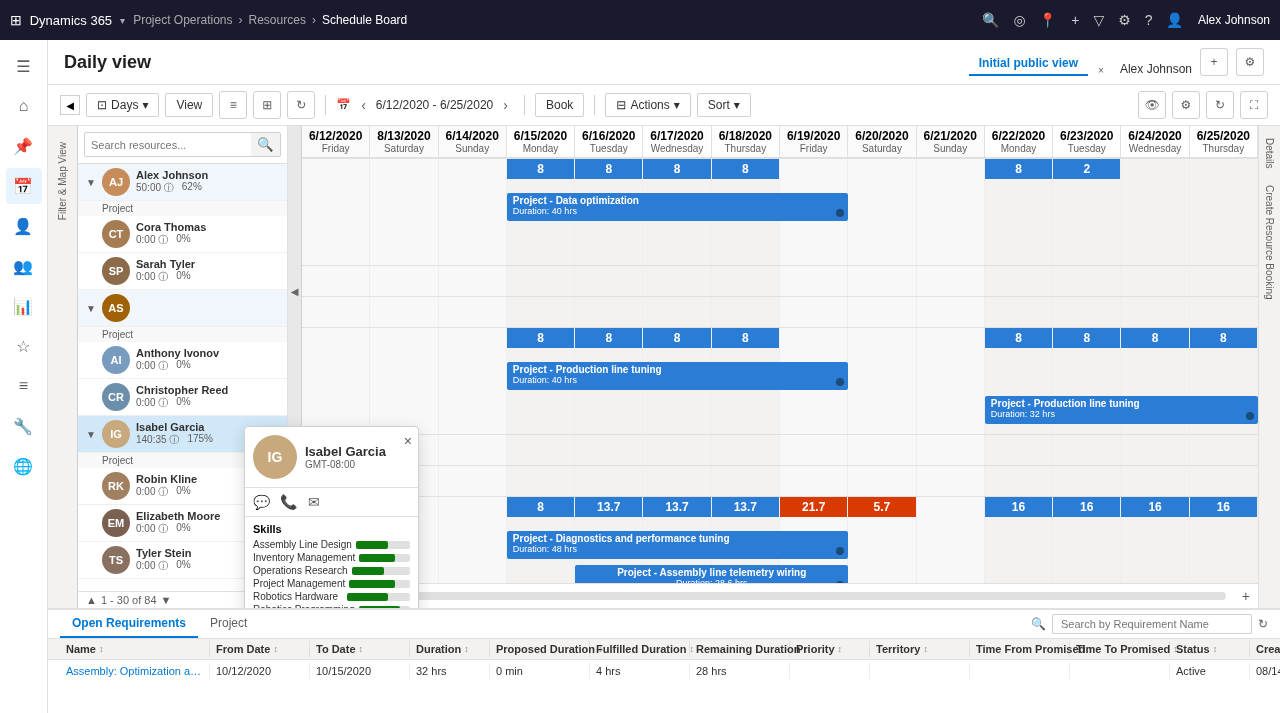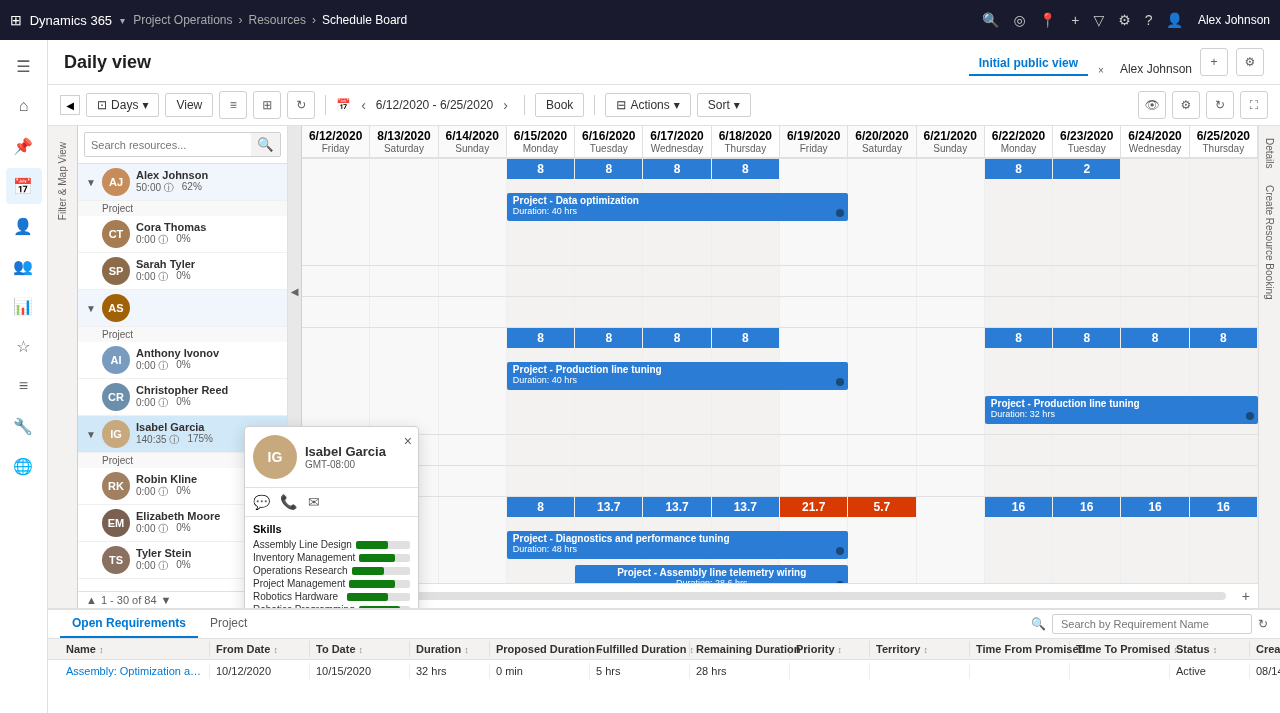--- a/index.html
+++ b/index.html
@@ -255,21 +255,21 @@
     .bottom-table-header {
       display: flex; align-items: center;
       padding: 2px 12px;
       background: #f3f2f1;
       border-bottom: 1px solid #e0e0e0;
       font-size: 11px;
       font-weight: 600;
       color: #323130;
       gap: 0;
     }
-    .th { padding: 2px 6px; border-right: 1px solid #e0e0e0; min-width: 80px; display: flex; align-items: flex-end; gap: 3px; white-space: nowrap; }
+    .th { padding: 2px 6px; border-right: 1px solid #e0e0e0; min-width: 80px; display: flex; align-items: center; gap: 3px; white-space: nowrap; }
     .th.wide { min-width: 150px; }
     .th.med { min-width: 100px; }
     .sort-icon { font-size: 9px; color: #888; }
     .bottom-row { display: flex; padding: 3px 12px; font-size: 11px; color: #0078d4; cursor: pointer; }
     .bd { padding: 2px 6px; min-width: 80px; border-right: 1px solid #eee; white-space: nowrap; overflow: hidden; text-overflow: ellipsis; }
     .bd.wide { min-width: 150px; }
     .bd.med { min-width: 100px; }
 
     
     .right-details {
@@ -978,21 +978,21 @@
         <div class="th">Status <span class="sort-icon">↕</span></div>
         <div class="th med">Created On </div>
       </div>
 
       <div class="bottom-row">
         <div class="bd wide" style="color:#0078d4;">Assembly: Optimization at Acaly...</div>
         <div class="bd med" style="color:#323130;">10/12/2020</div>
         <div class="bd med" style="color:#323130;">10/15/2020</div>
         <div class="bd" style="color:#323130;">32 hrs</div>
         <div class="bd med" style="color:#323130;">0 min</div>
-        <div class="bd med" style="color:#323130;">5 hrs</div>
+        <div class="bd med" style="color:#323130;">4 hrs</div>
         <div class="bd med" style="color:#323130;">28 hrs</div>
         <div class="bd" style="color:#323130;"></div>
         <div class="bd med" style="color:#323130;"></div>
         <div class="bd med" style="color:#323130;"></div>
         <div class="bd med" style="color:#323130;"></div>
         <div class="bd" style="color:#323130;">Active</div>
         <div class="bd med" style="color:#323130;">08/14/2020 11:52 AM</div>
       </div>
     </div>
 

